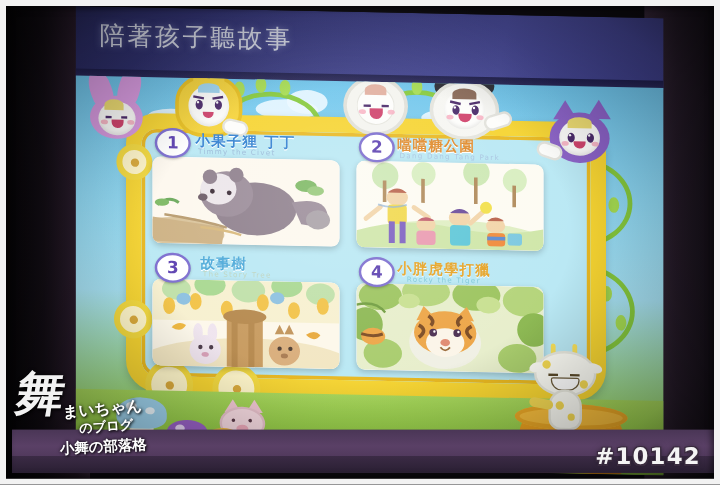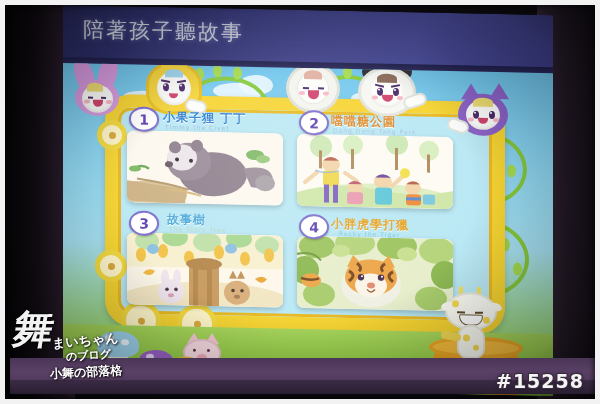--- a/index.html
+++ b/index.html
@@ -451,17 +451,17 @@
     <div class="deskband2"></div>
   </div>
 
   <div class="wm" style="width:180px;height:70px;">
     <span class="wm-kanji">舞</span>
     <span class="wm-l1">まいちゃん</span>
     <span class="wm-l2">のブログ</span>
     <span class="wm-l3">小舞の部落格</span>
   </div>
 
-  <div class="tagno">#15258</div>
+  <div class="tagno">#10142</div>
 
   <div class="photo-border-inner"></div>
   <div class="photo-border"></div>
 </div>
 
 </body></html>

